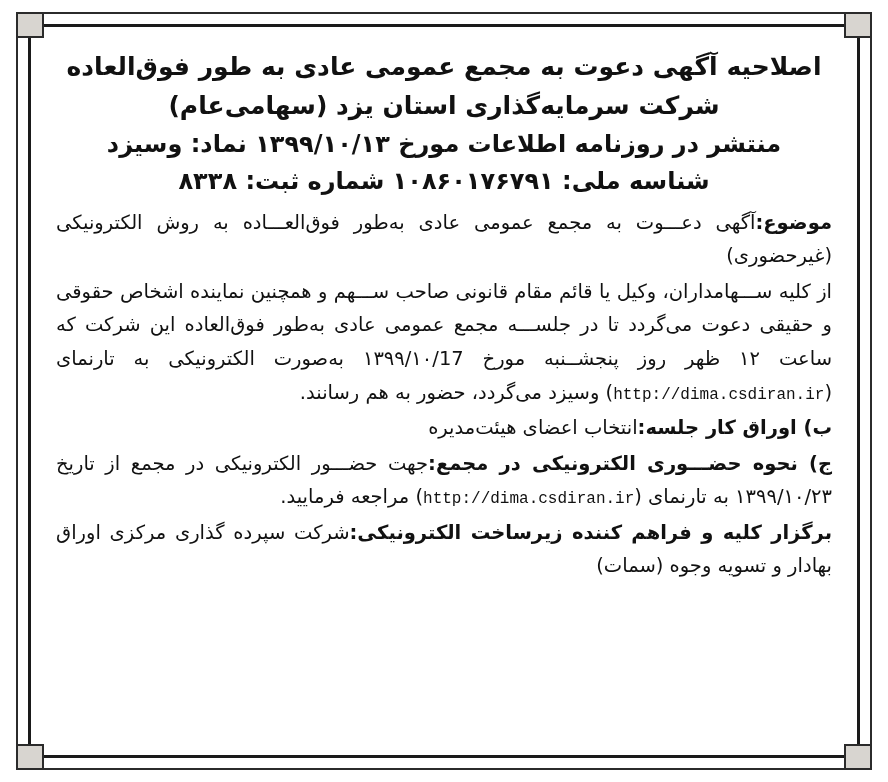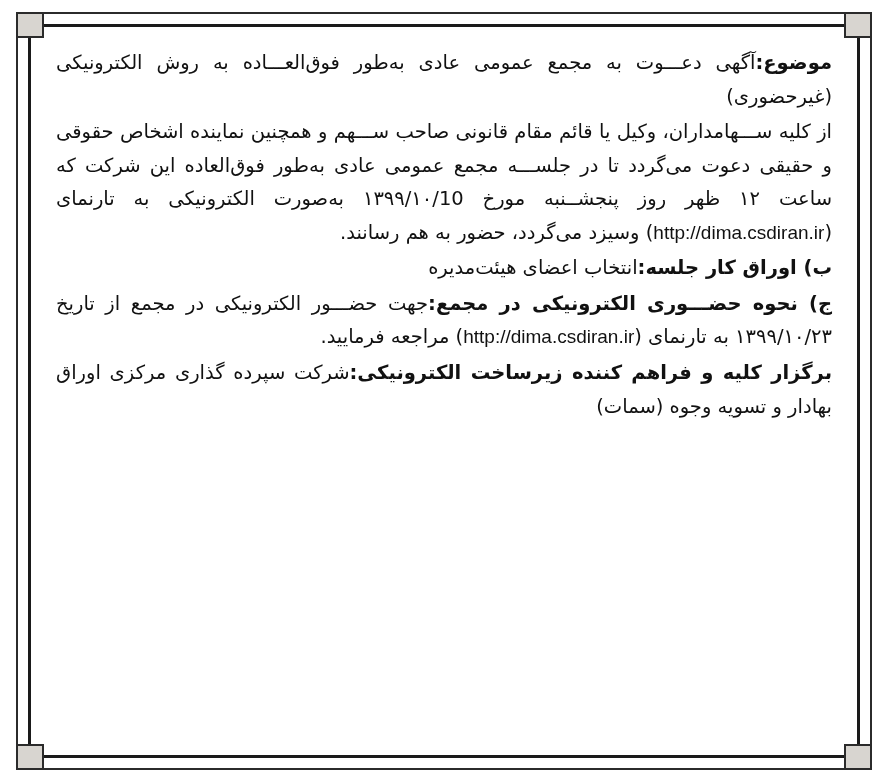--- a/index.html
+++ b/index.html
@@ -90,22 +90,22 @@
   }
   .para {
     margin: 0 0 2px 0;
     text-align: justify;
     text-justify: inter-word;
   }
   .lead { font-weight: bold; }
   .ltr-inline {
     direction: ltr;
     unicode-bidi: isolate;
-    font-family: Liberation Sans, sans-serif;
-    font-size: 19px;
+    font-family: Liberation Mono, monospace;
+    font-size: 16px;
   }
   .sect-head {
     font-weight: bold;
     margin: 6px 0 2px 0;
   }
 </style>
 </head>
 <body>
 
 <div class="page">
@@ -113,29 +113,35 @@
   <div class="frame-outer"></div>
   <div class="frame-inner"></div>
 
   <div class="corner tl"></div>
   <div class="corner tr"></div>
   <div class="corner bl"></div>
   <div class="corner br"></div>
 
   <div class="content">
 
+    <div class="title-block">
+      <span class="title-line l1">اصلاحیه آگهی دعوت به مجمع عمومی عادی به طور فوق‌العاده</span>
+      <span class="title-line l2">شرکت سرمایه‌گذاری استان یزد (سهامی‌عام)</span>
+      <span class="title-line l3">منتشر در روزنامه اطلاعات مورخ ۱۳۹۹/۱۰/۱۳ نماد: وسیزد</span>
+      <span class="title-line l4">شناسه ملی: ۱۰۸۶۰۱۷۶۷۹۱ شماره ثبت: ۸۳۳۸</span>
+    </div>
 
     <div class="body-block">
 
       <p class="para">
         <span class="lead">موضوع:</span><span>آگهی دعـــوت به مجمع عمومی عادی به‌طور فوق‌العـــاده به روش الکترونیکی (غیرحضوری)</span>
       </p>
 
       <p class="para">
-        <span>از کلیه ســـهامداران، وکیل یا قائم مقام قانونی صاحب ســـهم و همچنین نماینده اشخاص حقوقی و حقیقی دعوت می‌گردد تا در جلســـه مجمع عمومی عادی به‌طور فوق‌العاده این شرکت که ساعت ۱۲ ظهر روز پنجشــنبه مورخ ۱۳۹۹/۱۰/10 به‌صورت الکترونیکی به تارنمای (</span><span class="ltr-inline">http://dima.csdiran.ir</span><span>) وسیزد می‌گردد، حضور به هم رسانند.</span>
+        <span>از کلیه ســـهامداران، وکیل یا قائم مقام قانونی صاحب ســـهم و همچنین نماینده اشخاص حقوقی و حقیقی دعوت می‌گردد تا در جلســـه مجمع عمومی عادی به‌طور فوق‌العاده این شرکت که ساعت ۱۲ ظهر روز پنجشــنبه مورخ ۱۳۹۹/۱۰/17 به‌صورت الکترونیکی به تارنمای (</span><span class="ltr-inline">http://dima.csdiran.ir</span><span>) وسیزد می‌گردد، حضور به هم رسانند.</span>
       </p>
 
       <p class="para">
         <span class="lead">ب) اوراق کار جلسه:</span><span>انتخاب اعضای هیئت‌مدیره</span>
       </p>
 
       <p class="para">
         <span class="lead">ج) نحوه حضـــوری الکترونیکی در مجمع:</span><span>جهت حضـــور الکترونیکی در مجمع از تاریخ ۱۳۹۹/۱۰/۲۳ به تارنمای (</span><span class="ltr-inline">http://dima.csdiran.ir</span><span>) مراجعه فرمایید.</span>
       </p>
 

